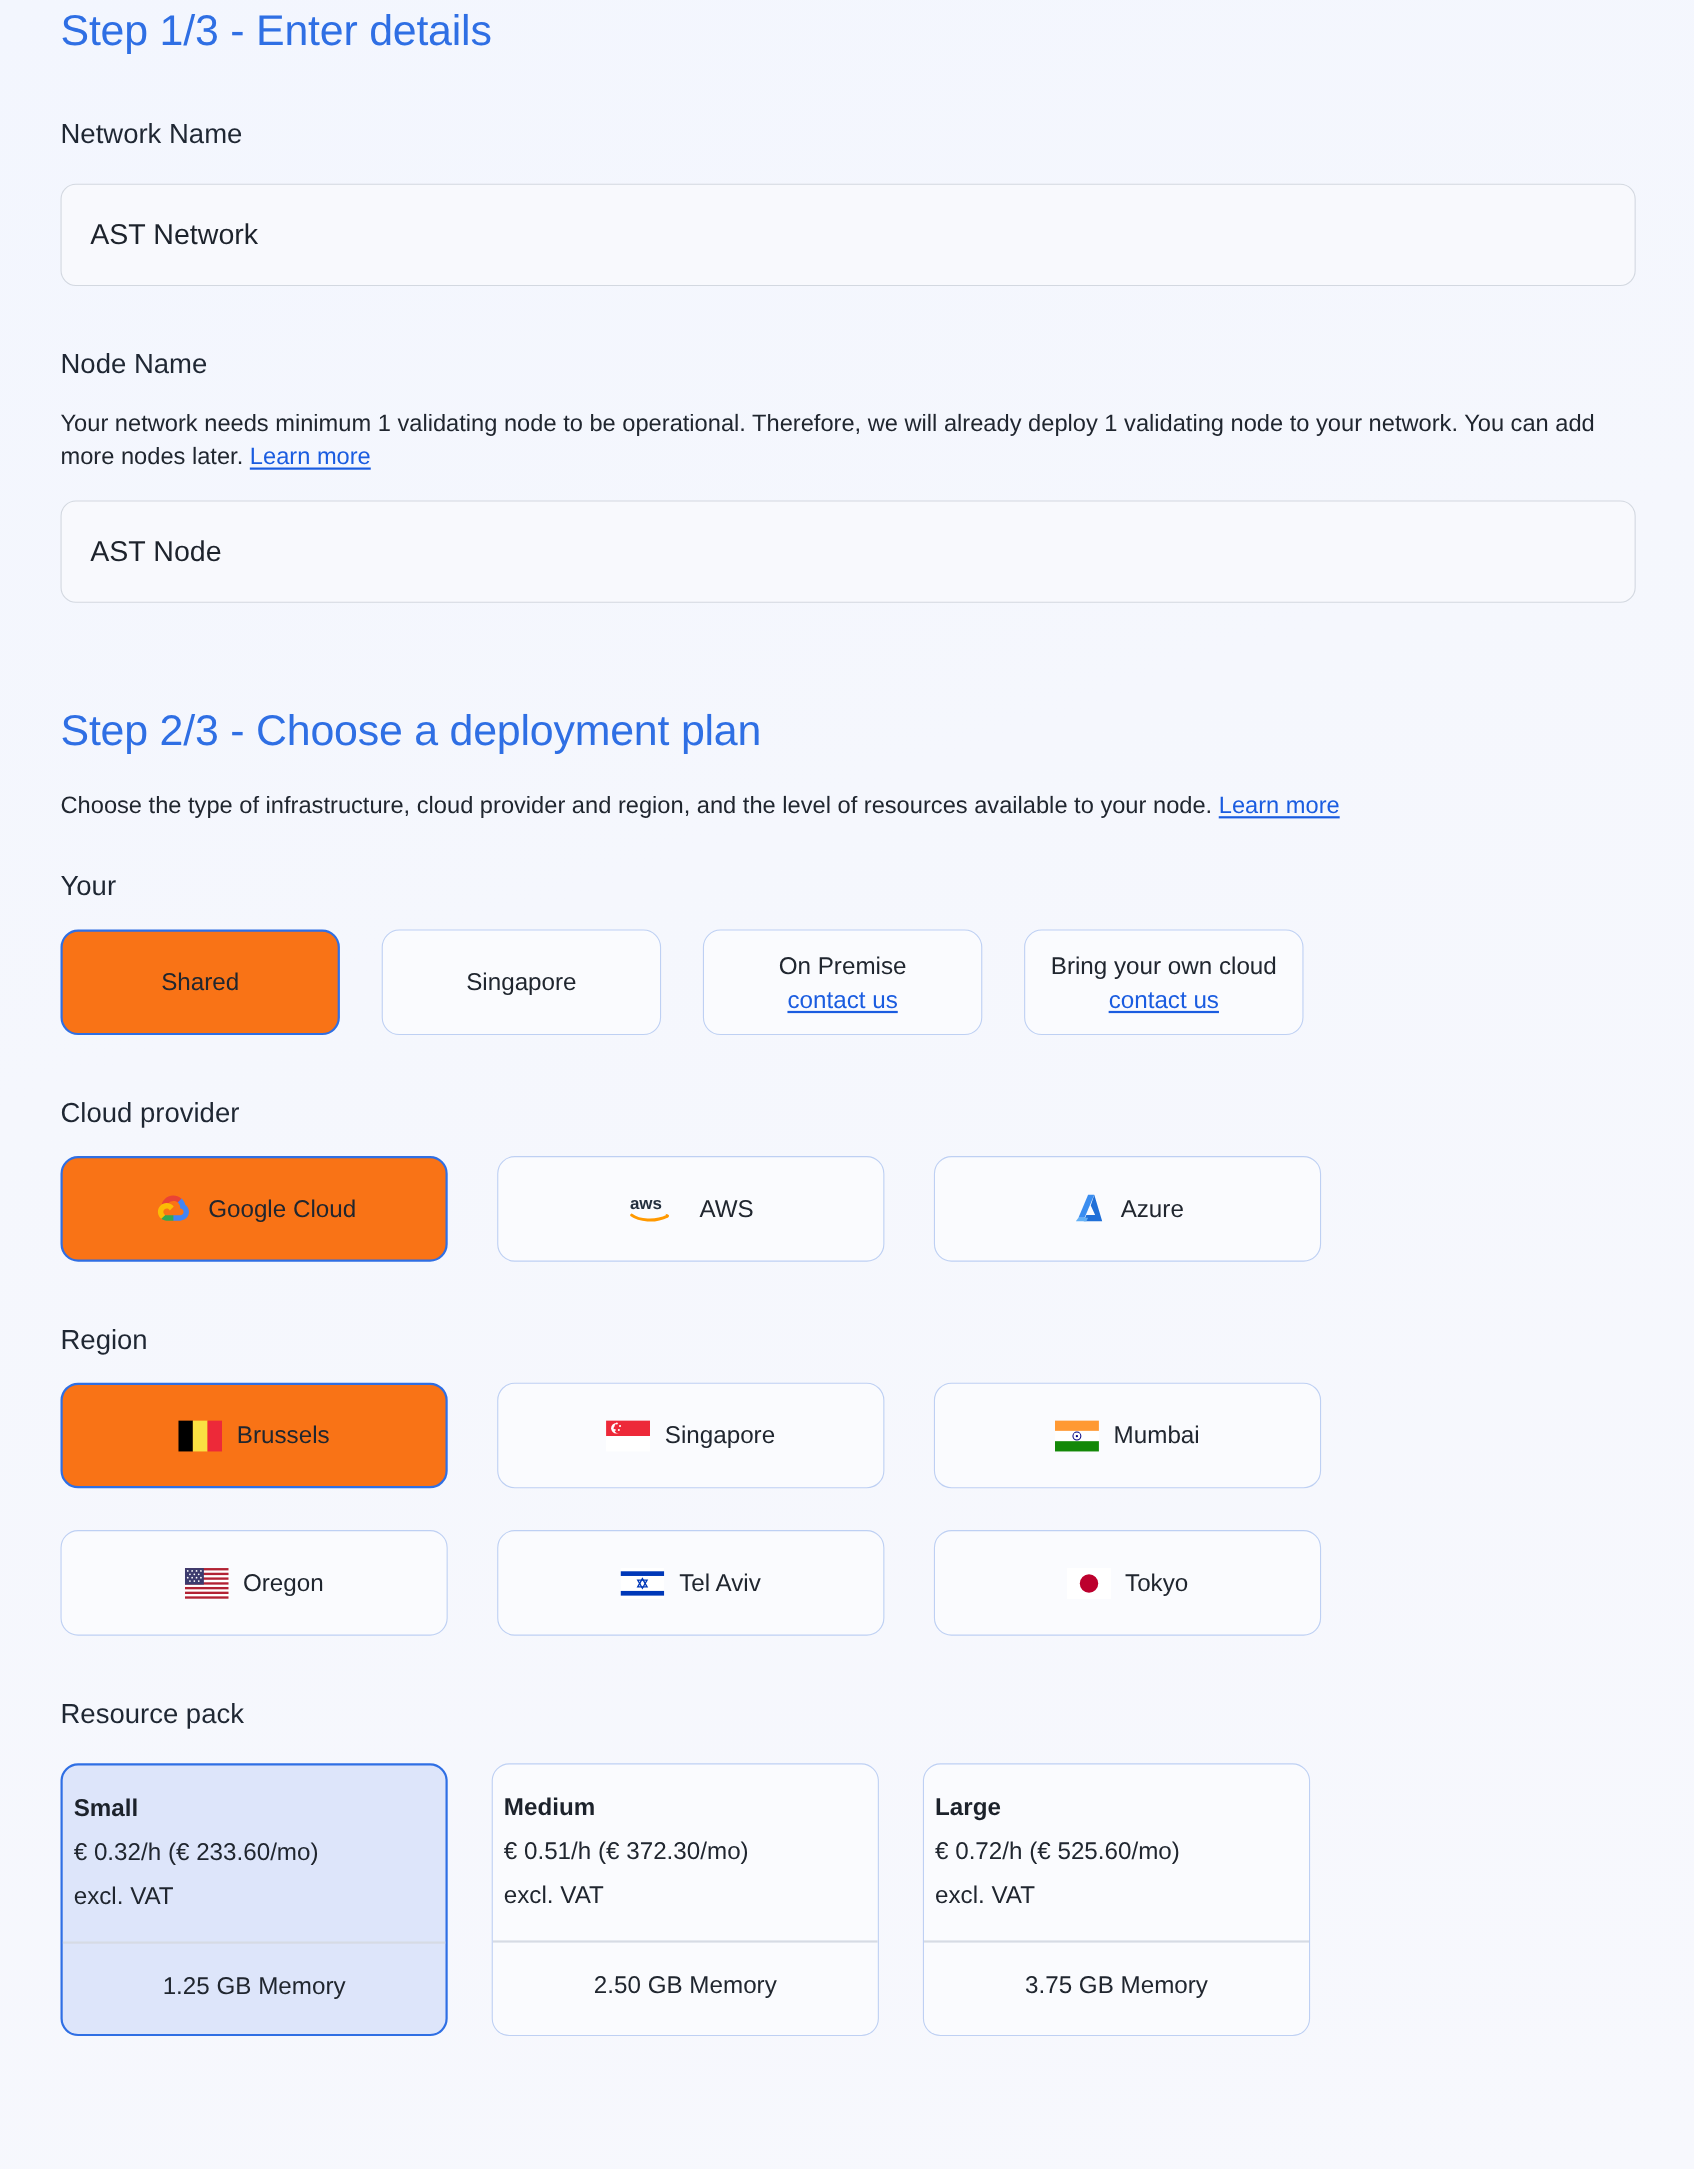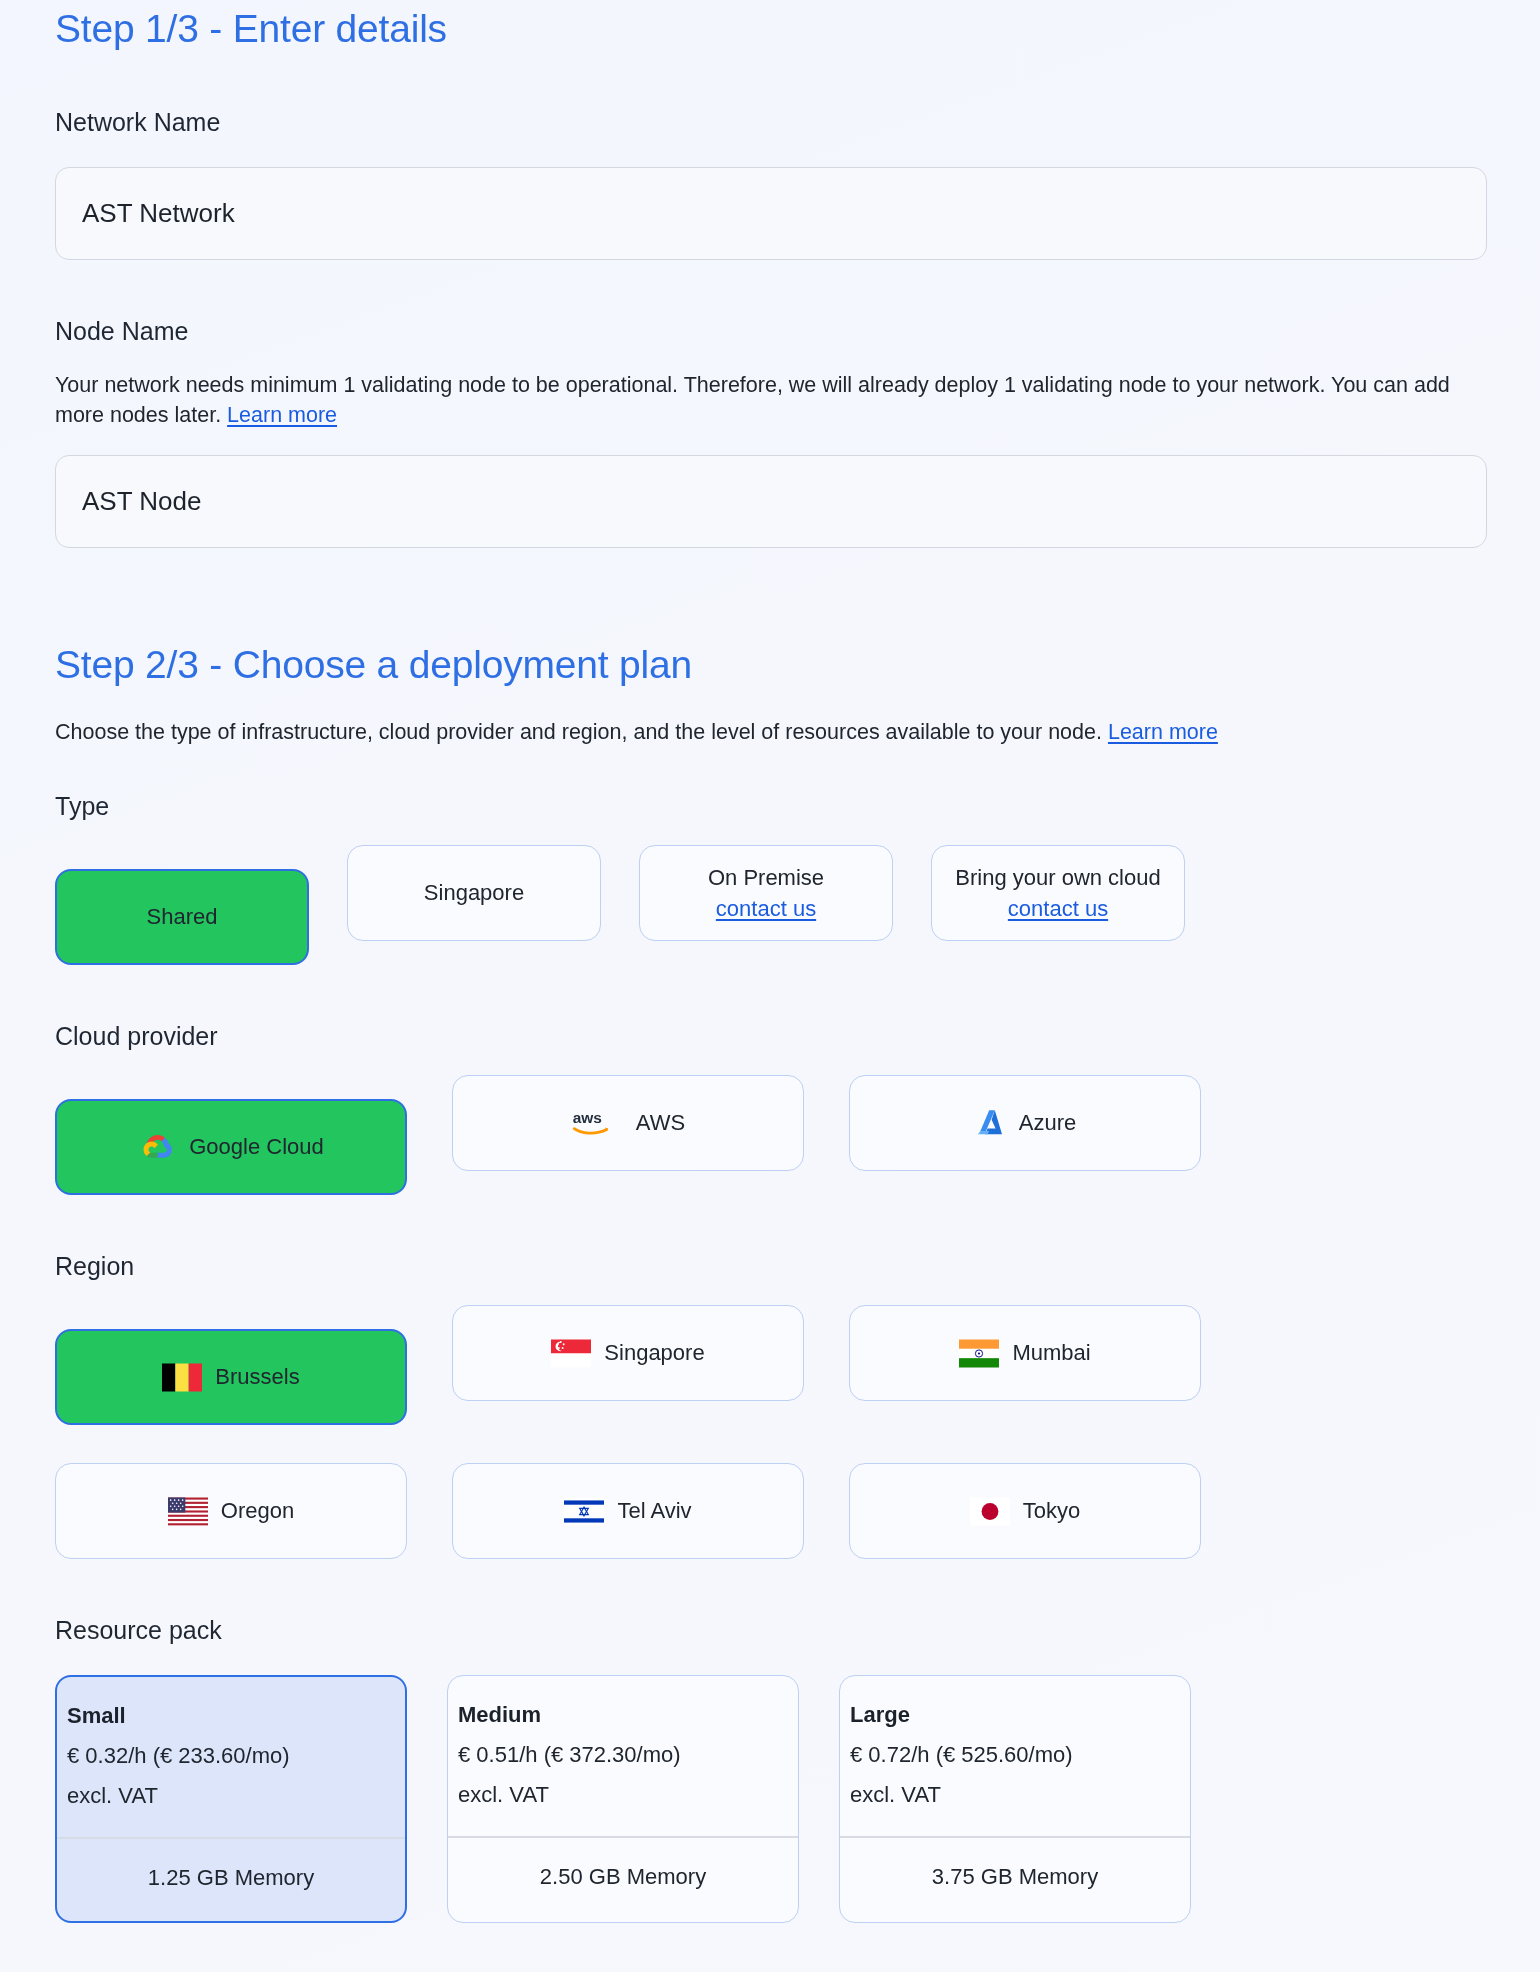--- a/index.html
+++ b/index.html
@@ -66,23 +66,22 @@
     flex-direction: column;
     align-items: center;
     justify-content: center;
     text-align: center;
     font-size: 22px;
     color: #20262f;
     cursor: pointer;
     line-height: 1.35;
   }
   .opt.selected {
-    background: #22c55e;
+    background: #f97316;
     border: 2px solid #2f6fe4;
-    margin-top: 24px;
   }
 
   
   .type-opt { width: 254px; height: 96px; }
   .type-opt .contact { display: block; margin-top: 2px; }
 
   
   .prov-row, .region-row { display: flex; gap: 45px; }
   .prov-opt, .region-opt {
     width: 352px;
@@ -156,21 +155,21 @@
     <input class="text-input mt-24" type="text" value="AST Node" style="">
   </div>
 
   <h1 class="step-title mt-96">Step 2/3 - Choose a deployment plan</h1>
 
   <p class="helper mt-30">
     <span>Choose the type of infrastructure, cloud provider and region, and the level of resources available to your node.</span>
     <a class="link" href="#">Learn more</a>
   </p>
 
-  <div class="field-label mt-44">Type</div>
+  <div class="field-label mt-44">Your</div>
   <div class="opt-row mt-24">
     <div class="opt type-opt selected">
       <span>Shared</span>
     </div>
     <div class="opt type-opt">
       <span>Singapore</span>
     </div>
     <div class="opt type-opt">
       <span>On Premise</span>
       <a class="link contact" href="#">contact us</a>

